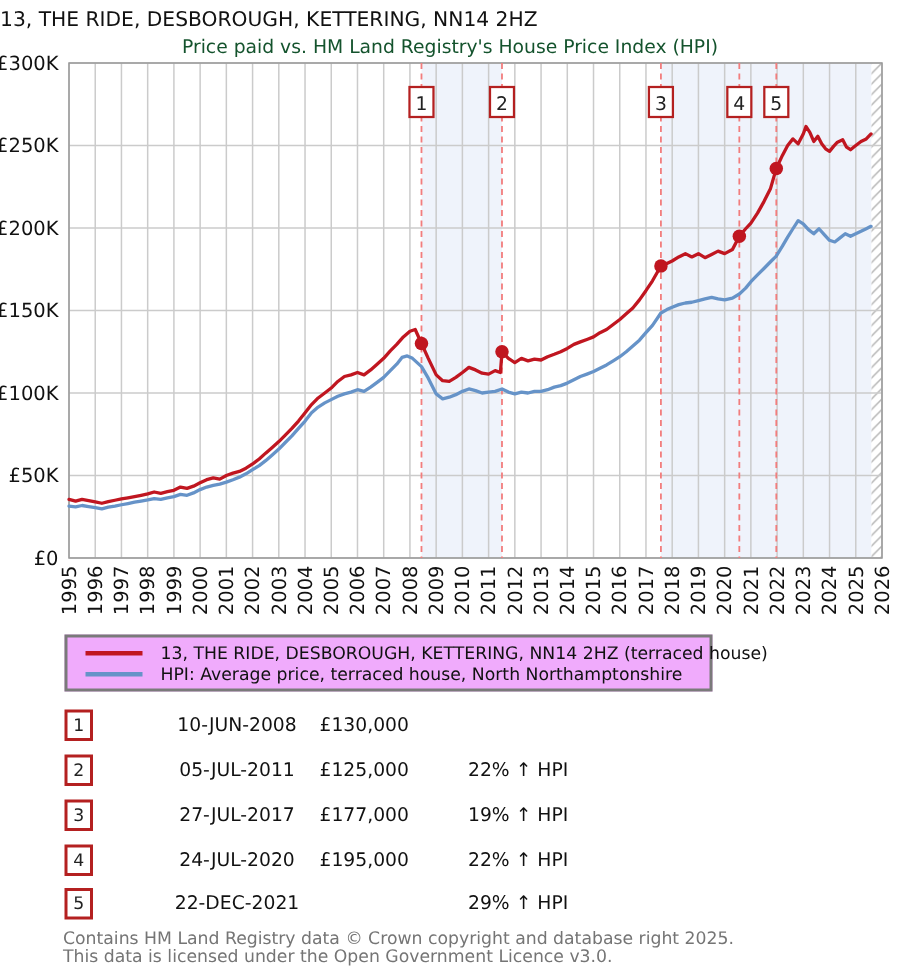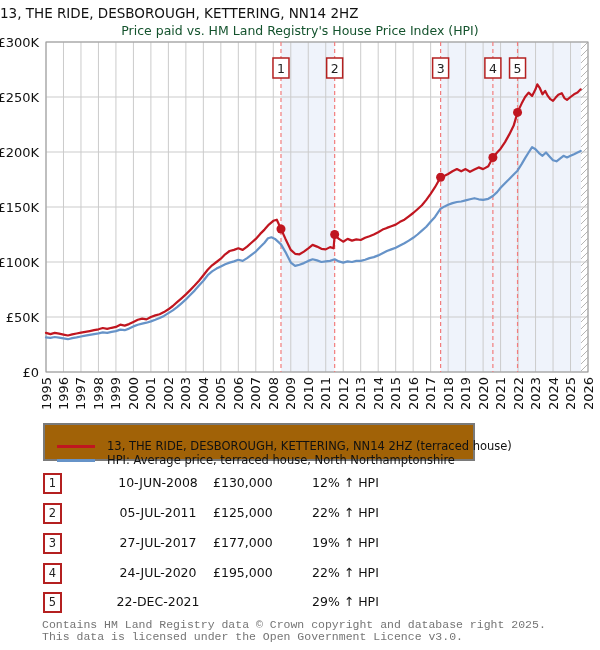--- a/index.html
+++ b/index.html
@@ -4,35 +4,35 @@
 <style>
   html,body{margin:0;padding:0;background:#ffffff;}
   .page{position:relative;width:600px;height:650px;background:#fff;overflow:hidden;
         font-family:"DejaVu Sans","Liberation Sans",sans-serif;color:#111;}
   .title{position:absolute;top:5px;left:0;width:600px;text-align:left;
          font-size:13.5px;color:#111;}
   .subtitle{position:absolute;top:23px;left:0;width:600px;text-align:center;
          font-size:12.5px;color:#14532d;}
   #chart-svg{position:absolute;top:0;left:0;}
   .legend{position:absolute;left:43px;top:423px;width:432px;height:38px;
-          border:2px solid #7a7a7a;background:#a16207;box-sizing:border-box;
-          display:flex;flex-direction:column;justify-content:flex-start;padding:14px 0;}
+          border:2px solid #7a7a7a;background:#f0abfc;box-sizing:border-box;
+          display:flex;flex-direction:column;justify-content:center;padding:9px 0;}
   .legend-row{display:flex;align-items:center;height:16px;}
   .swatch{display:inline-block;width:38px;height:0;border-top:3px solid #000;
           margin-left:12px;margin-right:12px;flex:0 0 auto;}
   .legend-label{font-size:11.5px;white-space:nowrap;color:#111;}
   .sale-table{position:absolute;left:43px;top:471px;width:520px;}
   .sale-row{position:absolute;left:0;height:20px;width:520px;}
   .num-box{position:absolute;left:0;top:0;width:15px;height:17px;border:2px solid #b42020;
            background:#fff;color:#222;font-size:11.5px;text-align:center;line-height:17px;}
   .cell-date{position:absolute;left:56px;top:2px;width:118px;text-align:center;font-size:12.5px;}
   .cell-price{position:absolute;left:170px;top:2px;width:110px;font-size:12.5px;}
   .cell-hpi{position:absolute;left:269px;top:2px;width:130px;font-size:12.5px;}
   .footer{position:absolute;left:42px;top:619px;width:556px;
-          font-size:11.5px;line-height:12px;color:#757575;font-family:Liberation Mono, monospace;}
+          font-size:11.5px;line-height:12px;color:#757575;}
 </style>
 </head>
 <body>
 
 <div class="page">
   <div class="title">13, THE RIDE, DESBOROUGH, KETTERING, NN14 2HZ</div>
   <div class="subtitle">Price paid vs. HM Land Registry's House Price Index (HPI)</div>
 
   <svg id="chart-svg" width="600" height="420">
       <defs>
@@ -170,21 +170,20 @@
       <span class="swatch" style="border-top-color: rgb(102, 147, 200);"></span>
       <span class="legend-label">HPI: Average price, terraced house, North Northamptonshire</span>
     </div>
   </div>
 
   <div class="sale-table">
     <div class="sale-row" style="top:2px">
       <span class="num-box">1</span>
       <span class="cell-date">10-JUN-2008</span>
       <span class="cell-price">£130,000</span>
-      <span class="cell-hpi">12% ↑ HPI</span>
     </div>
     <div class="sale-row" style="top:32px">
       <span class="num-box">2</span>
       <span class="cell-date">05-JUL-2011</span>
       <span class="cell-price">£125,000</span>
       <span class="cell-hpi">22% ↑ HPI</span>
     </div>
     <div class="sale-row" style="top:62px">
       <span class="num-box">3</span>
       <span class="cell-date">27-JUL-2017</span>

